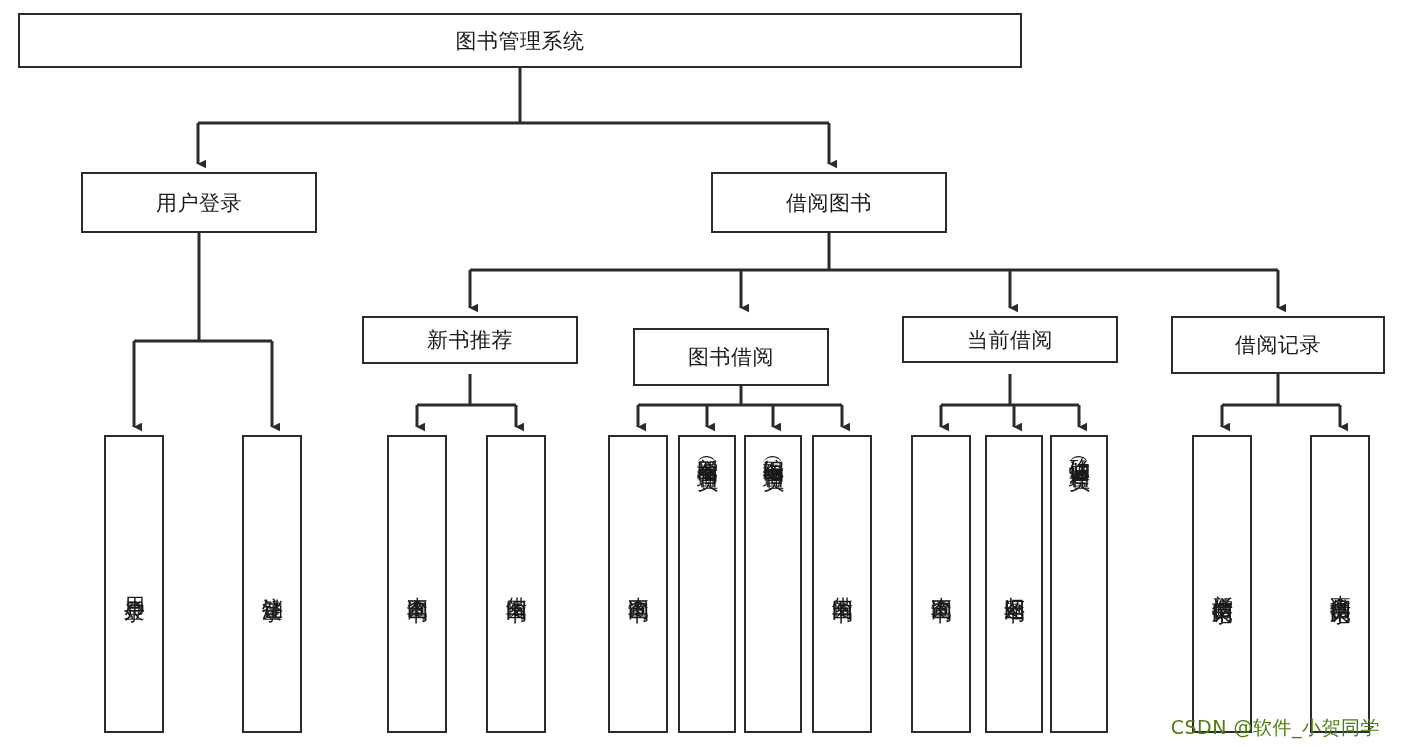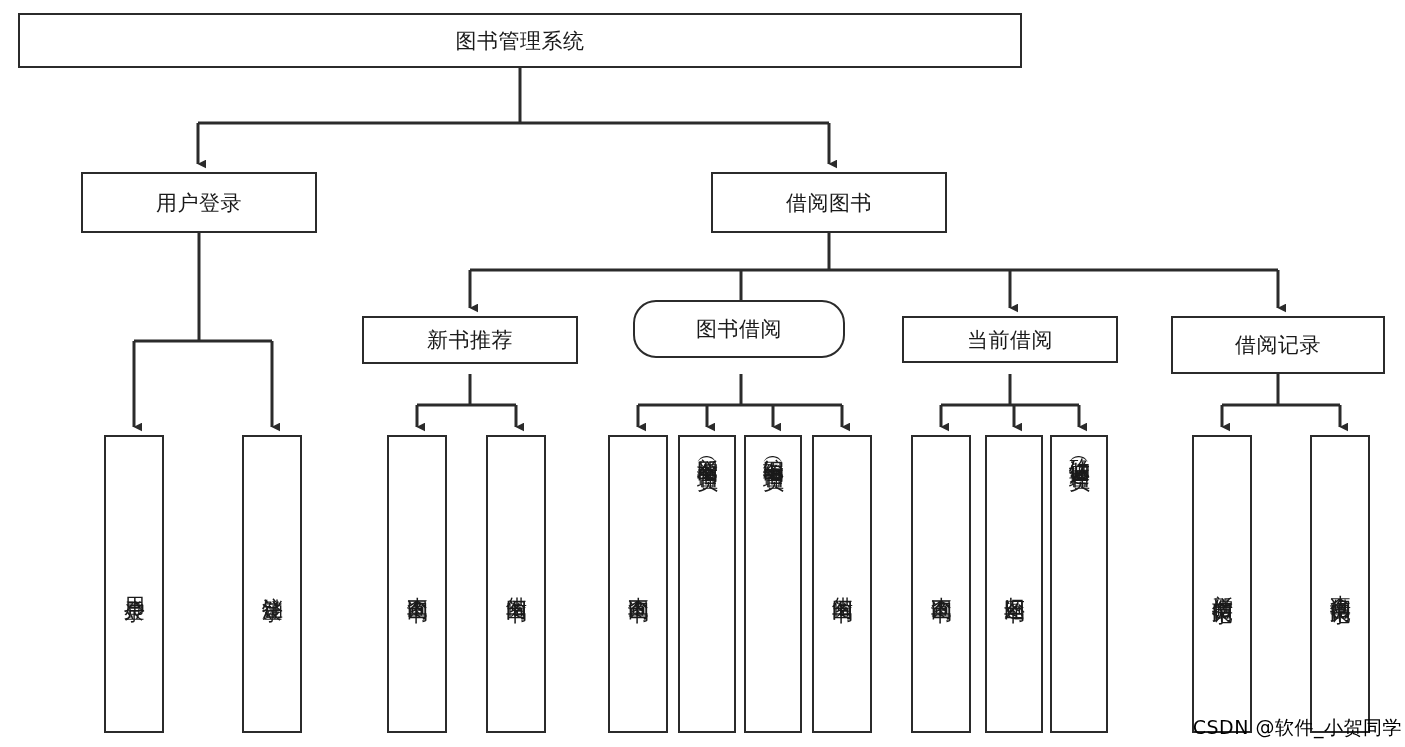--- a/index.html
+++ b/index.html
@@ -61,24 +61,24 @@
     display: flex;
     align-items: center;
     justify-content: center;
   }
   .leaf-inner.top {
     align-items: flex-start;
     padding-top: 4px;
   }
   .watermark {
     position: absolute;
-    right: 3px;
+    right: 25px;
     bottom: 6px;
     font-size: 19px;
-    color: #000000;
+    color: #4d7c0f;
     letter-spacing: 0.5px;
     white-space: nowrap;
     user-select: none;
   }
 </style>
 </head>
 <body>
 
 <div id="diagram-root">
 
@@ -139,21 +139,21 @@
   <div class="node horiz" id="n-l2-0" style="left: 81px; top: 172px; width: 236px; height: 61px;">
     <span>用户登录</span>
   </div>
   <div class="node horiz" id="n-l2-1" style="left: 711px; top: 172px; width: 236px; height: 61px;">
     <span>借阅图书</span>
   </div>
 
   <div class="node horiz" id="n-l3-0" style="left: 362px; top: 316px; width: 216px; height: 48px; text-align: right;">
     <span>新书推荐</span>
   </div>
-  <div class="node horiz" id="n-l3-1" style="left: 633px; top: 300px; width: 212px; height: 58px; border-radius: 23px;">
+  <div class="node horiz" id="n-l3-1" style="left: 633px; top: 328px; width: 196px; height: 58px;">
     <span>图书借阅</span>
   </div>
   <div class="node horiz" id="n-l3-2" style="left: 902px; top: 316px; width: 216px; height: 47px;">
     <span>当前借阅</span>
   </div>
   <div class="node horiz" id="n-l3-3" style="left: 1171px; top: 316px; width: 214px; height: 58px;">
     <span>借阅记录</span>
   </div>
 
   <div class="node leaf" id="n-lf-0" style="left: 104px; top: 435px; width: 60px; height: 298px;">

